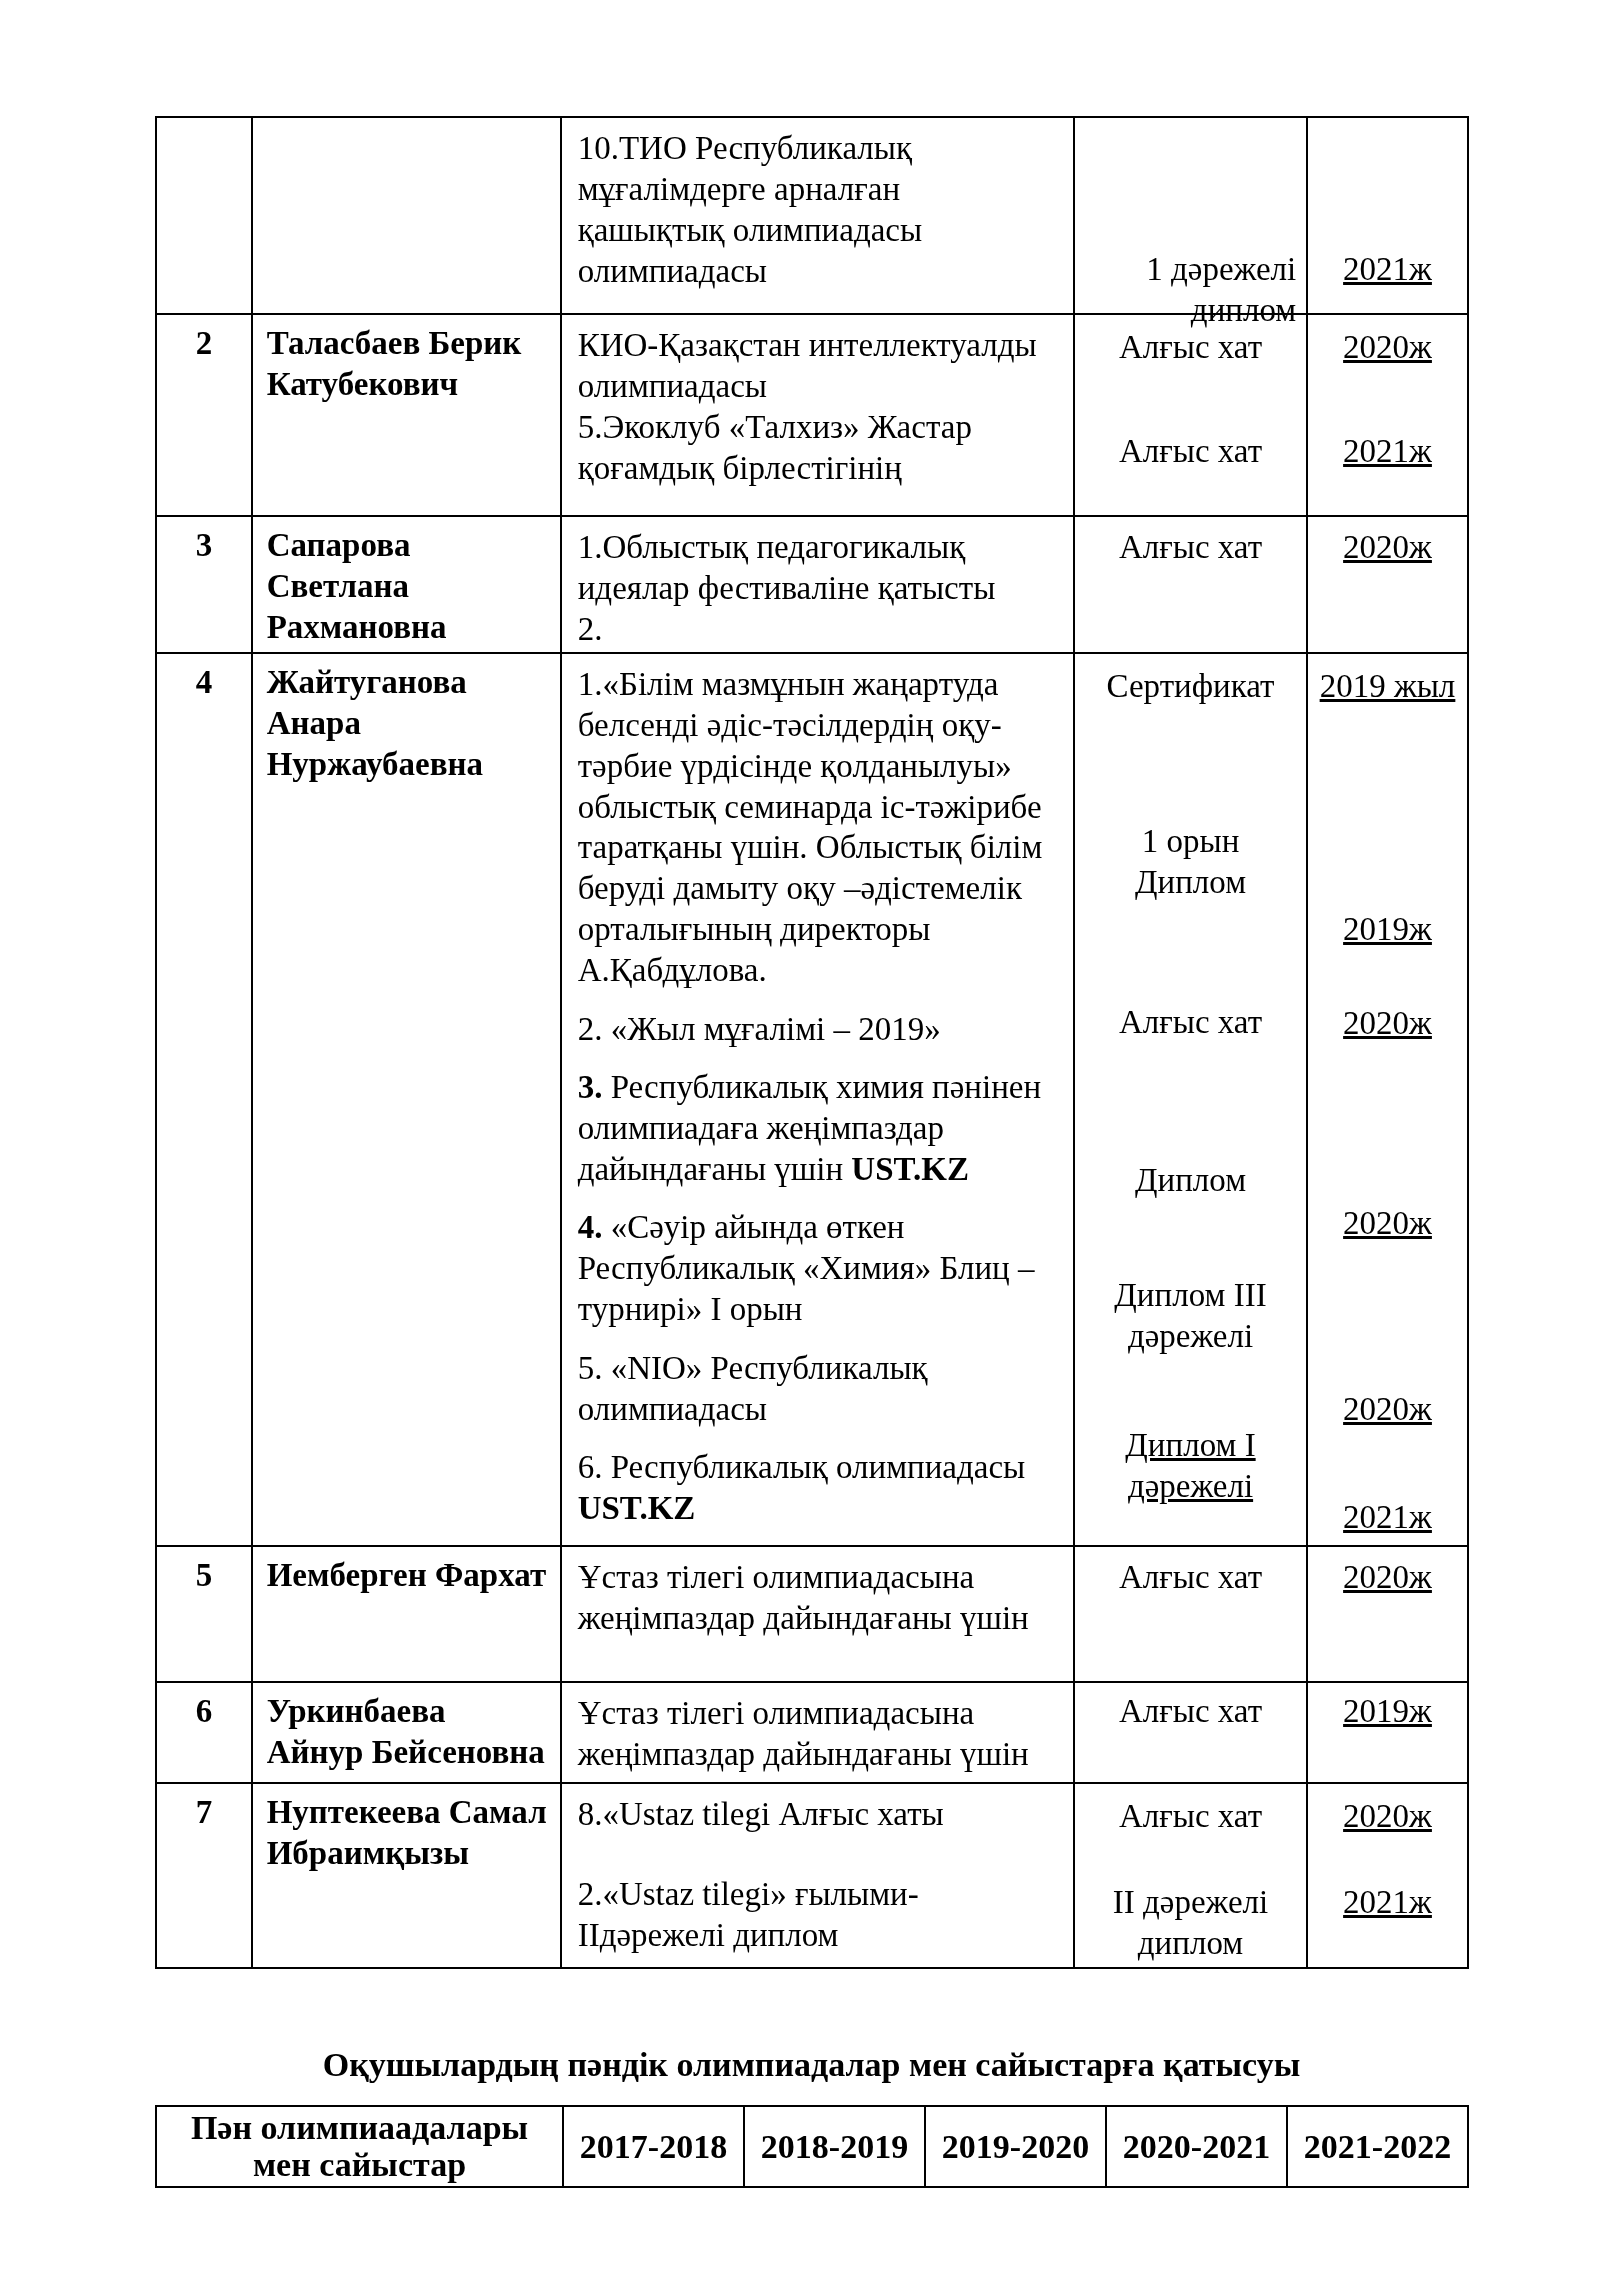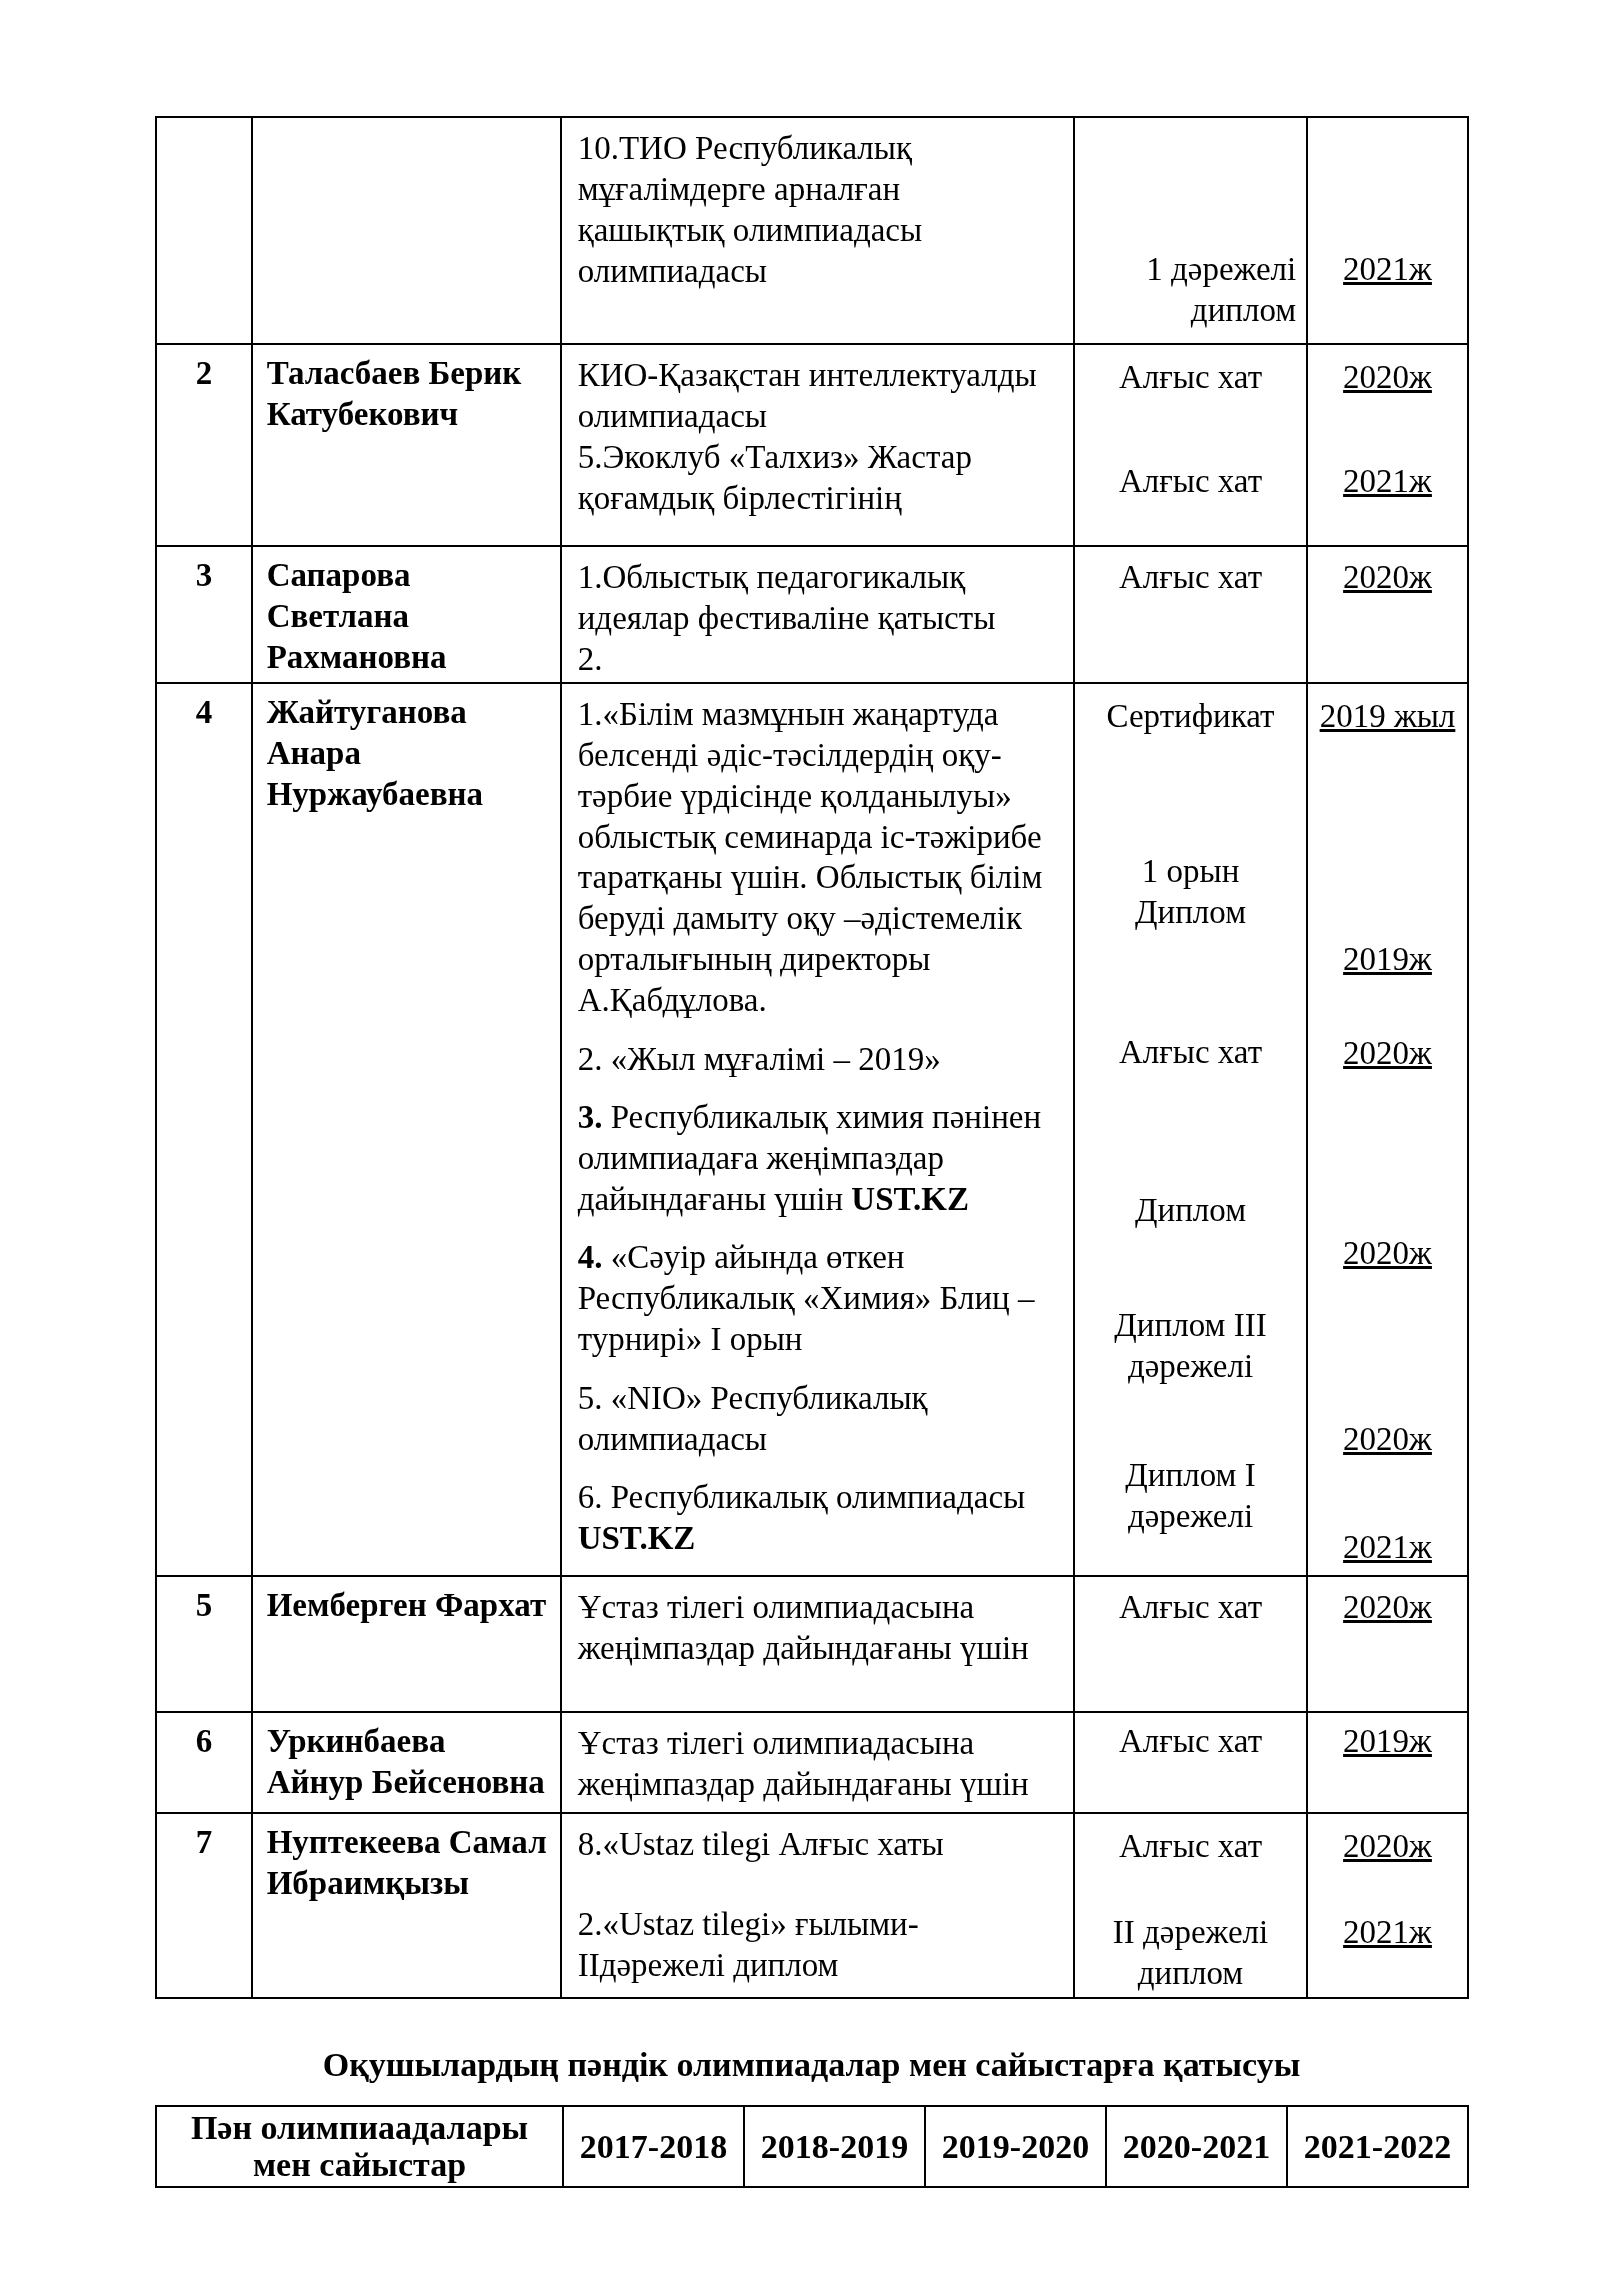--- a/index.html
+++ b/index.html
@@ -54,21 +54,21 @@
 
   <table class="main-table">
     <colgroup>
       <col style="width:96px">
       <col style="width:309px">
       <col style="width:513px">
       <col style="width:233px">
       <col style="width:161px">
     </colgroup>
     <tbody id="main-tbody">
-        <tr style="height: 227px;">
+        <tr style="height: 197px;">
           <td class="num"></td>
           <td class="name"></td>
           <td class="desc">
             <p><span>10.ТИО  Республикалық мұғалімдерге арналған  қашықтық олимпиадасы олимпиадасы</span></p>
           </td>
           <td class="award">
             <div class="cell-entry left" style="top: 131px;">1 дәрежелі диплом</div>
           </td>
           <td class="year">
             <div class="cell-entry" style="top: 131px;">2021ж</div>
@@ -114,21 +114,21 @@
             <p style="margin-top: 17.6px;"><span style="font-weight: bold;">4.</span><span> «Сәуір айында өткен Республикалық «Химия» Блиц – турнирі» I орын</span></p>
             <p style="margin-top: 17.6px;"><span>5. «NIO» Республикалық олимпиадасы</span></p>
             <p style="margin-top: 17.6px;"><span>6.  Республикалық олимпиадасы </span><span style="font-weight: bold;">UST.KZ</span></p>
           </td>
           <td class="award">
             <div class="cell-entry" style="top: 11.8px;">Сертификат</div>
             <div class="cell-entry" style="top: 167px;">1 орын Диплом</div>
             <div class="cell-entry" style="top: 348px;">Алғыс хат</div>
             <div class="cell-entry" style="top: 506px;">Диплом</div>
             <div class="cell-entry" style="top: 621px;">Диплом III дәрежелі</div>
-            <div class="cell-entry" style="top: 771px;">Диплом I дәрежелі</div>
+            <div class="cell-entry" style="top: 771px; text-decoration: underline;">Диплом I дәрежелі</div>
           </td>
           <td class="year">
             <div class="cell-entry" style="top: 11.8px;">2019 жыл</div>
             <div class="cell-entry" style="top: 255px;">2019ж</div>
             <div class="cell-entry" style="top: 349px;">2020ж</div>
             <div class="cell-entry" style="top: 549px;">2020ж</div>
             <div class="cell-entry" style="top: 735px;">2020ж</div>
             <div class="cell-entry" style="top: 843px;">2021ж</div>
           </td>
         </tr>

